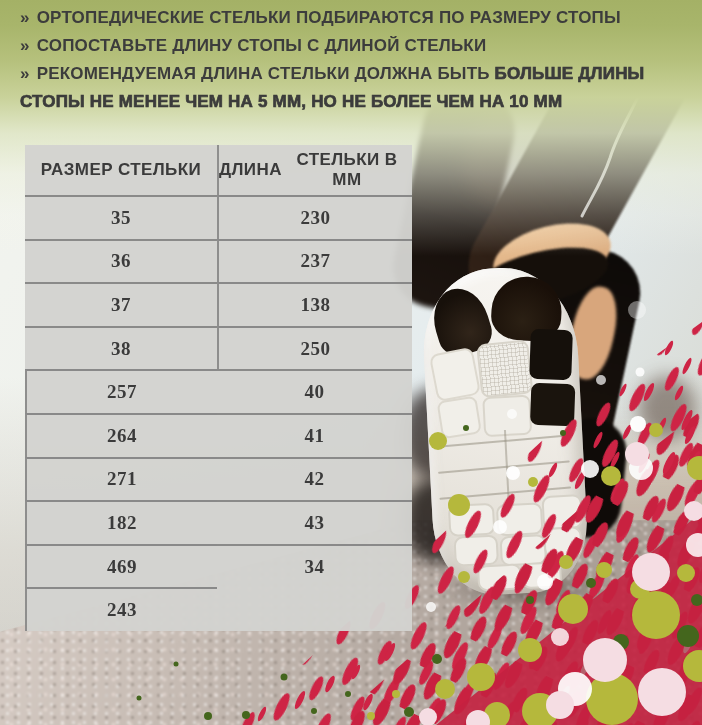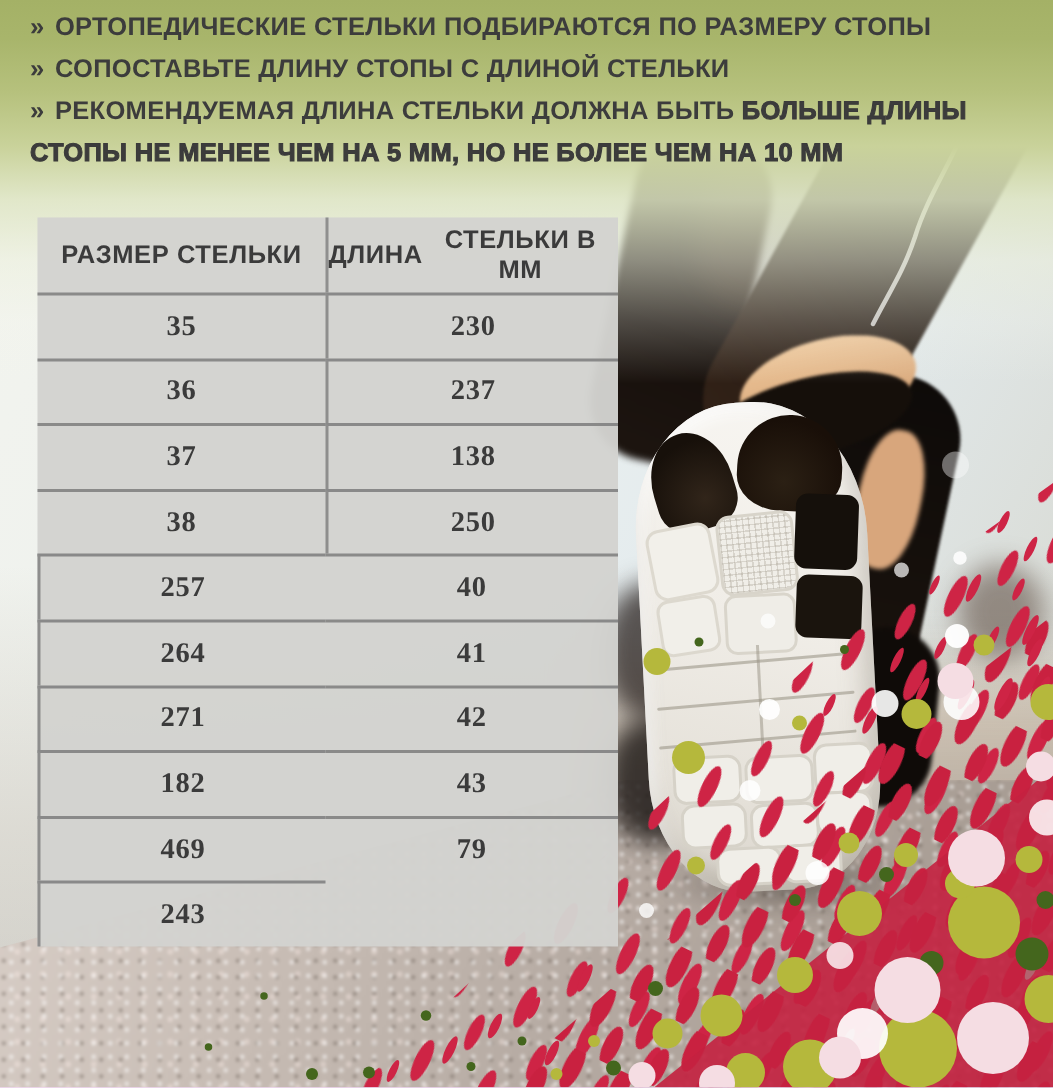--- a/index.html
+++ b/index.html
@@ -322,17 +322,17 @@
     <div class="cell v c2 bt">250</div>
     <div class="cell v c2 bt">257</div>
     <div class="cell v c1 bt">40</div>
     <div class="cell v c2 bt">264</div>
     <div class="cell v c1 bt">41</div>
     <div class="cell v c2 bt">271</div>
     <div class="cell v c1 bt">42</div>
     <div class="cell v c2 bt">182</div>
     <div class="cell v c1 bt">43</div>
     <div class="cell v c2 bt">469</div>
-    <div class="cell v c1 bt">79</div>
+    <div class="cell v c1 bt">34</div>
     <div class="cell v c2 bt">243</div>
   </div>
 
 </div>
 
 </body></html>

